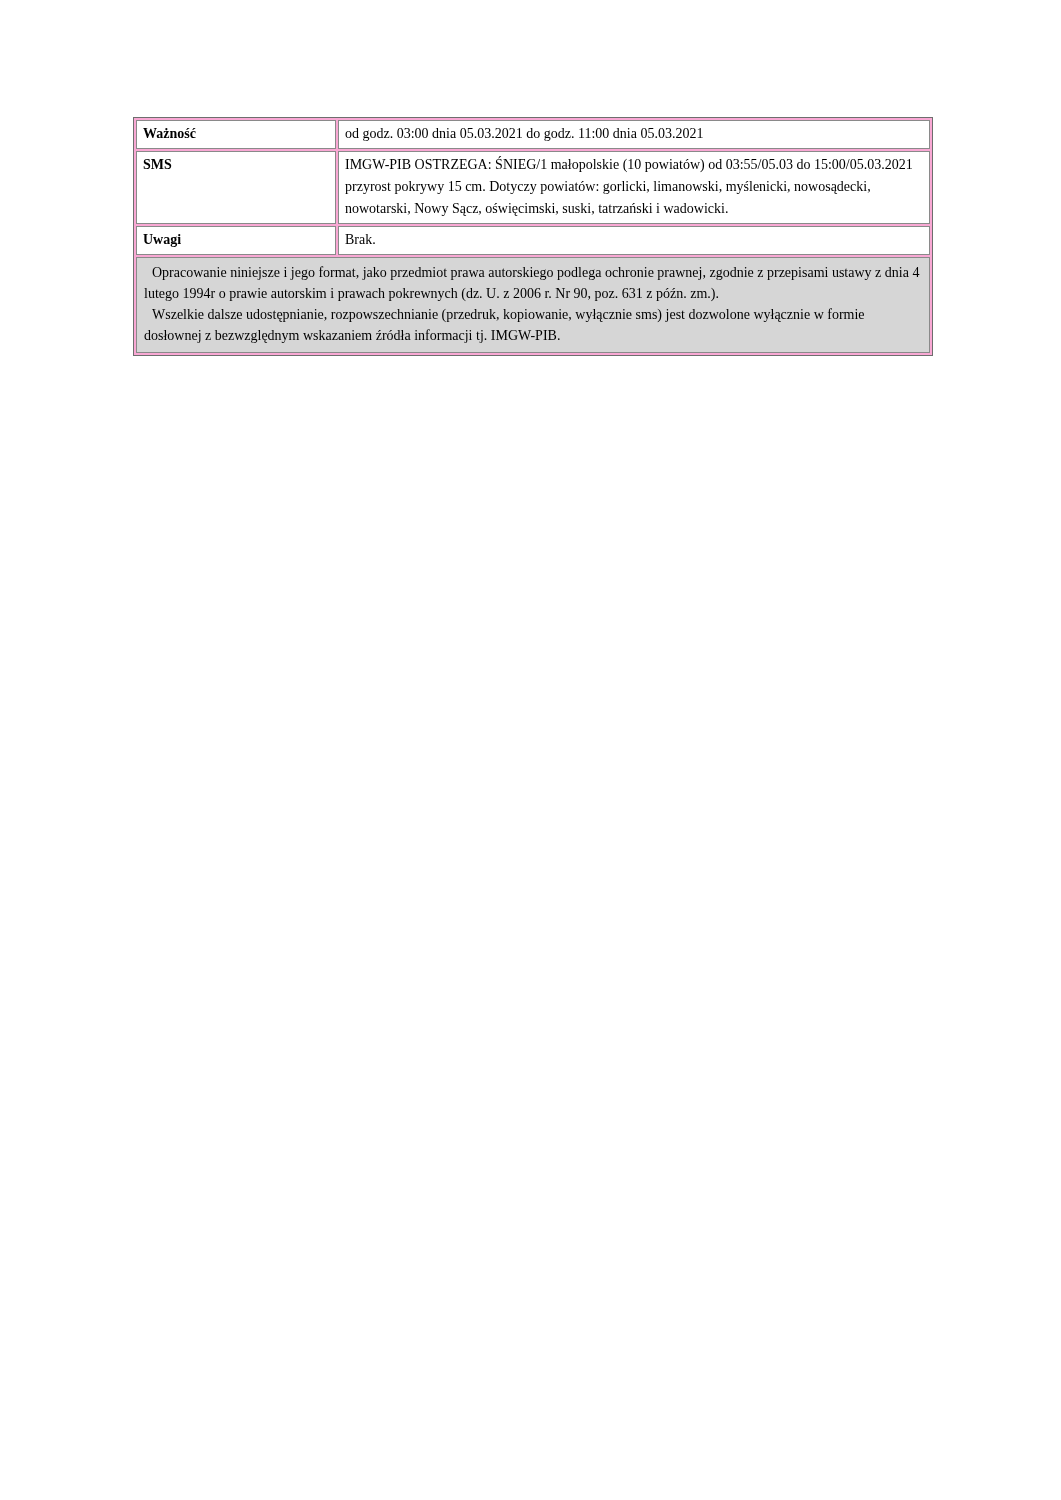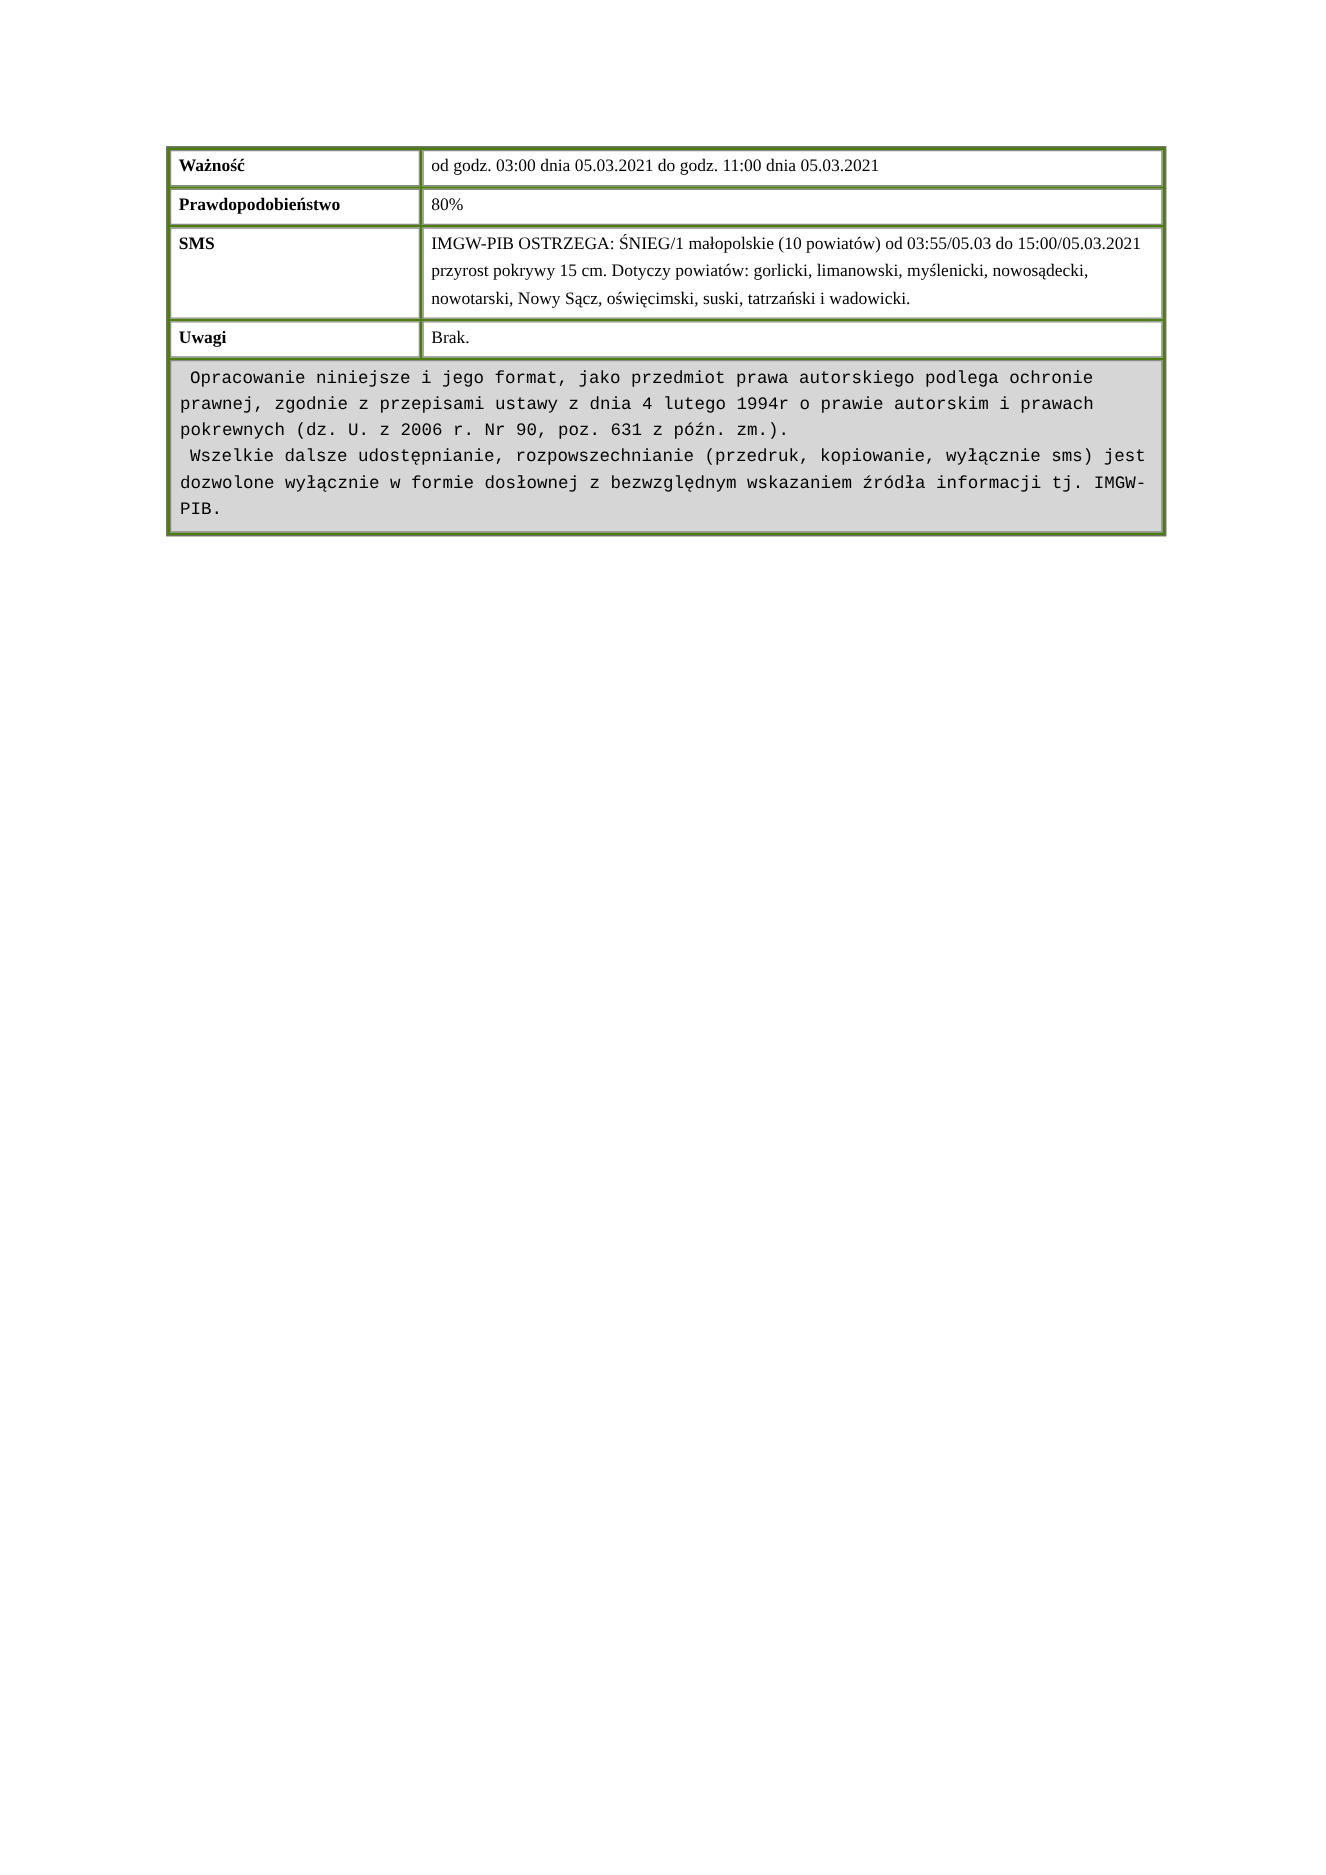--- a/index.html
+++ b/index.html
@@ -20,21 +20,21 @@
     left: 133px;
     top: 117px;
     width: 800px;
   }
   table.warning-table {
     width: 800px;
     table-layout: fixed;
     border-collapse: separate;
     border-spacing: 2px;
     border: 1px solid #6e6e6e;
-    background: #4d7c0f;
+    background: #f9a8d4;
   }
   col.label-col { width: 200px; }
   table.warning-table td {
     box-sizing: border-box;
     border: 1px solid #8a8a8a;
     vertical-align: top;
     padding: 2px 6px 3px 6px;
     font-size: 14px;
     line-height: 22px;
     white-space: pre-line;
@@ -49,40 +49,35 @@
   }
   table.warning-table td.footer-cell {
     background: #d6d6d6;
     padding: 4px 7px 6px 7px;
     white-space: normal;
     line-height: 21px;
   }
   .footer-cell p {
     margin: 0;
     text-indent: 8px;
-    font-family: Liberation Mono, monospace;
   }
 </style>
 </head>
 <body>
 
 <div class="doc-page">
   <table class="warning-table">
     <colgroup>
       <col class="label-col">
       <col class="value-col">
     </colgroup>
     <tbody>
       <tr>
         <td class="label-cell">Ważność</td>
         <td class="value-cell">od godz. 03:00 dnia 05.03.2021 do godz. 11:00 dnia 05.03.2021</td>
-      </tr>
-      <tr>
-        <td class="label-cell">Prawdopodobieństwo</td>
-        <td class="value-cell">80%</td>
       </tr>
       <tr>
         <td class="label-cell">SMS</td>
         <td class="value-cell">IMGW-PIB OSTRZEGA: ŚNIEG/1 małopolskie (10 powiatów) od 03:55/05.03 do 15:00/05.03.2021 przyrost pokrywy 15 cm. Dotyczy powiatów: gorlicki, limanowski, myślenicki, nowosądecki, nowotarski, Nowy Sącz, oświęcimski, suski, tatrzański i wadowicki.</td>
       </tr>
       <tr>
         <td class="label-cell">Uwagi</td>
         <td class="value-cell">Brak.</td>
       </tr>
       <tr>

